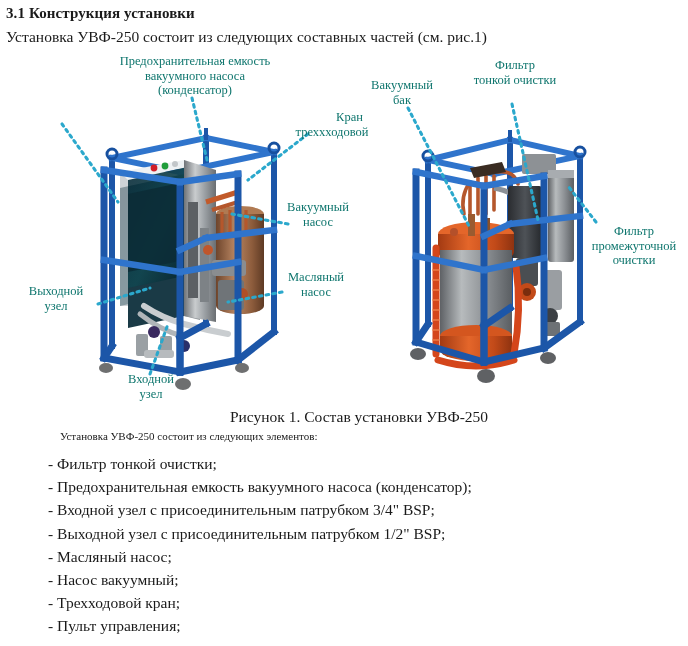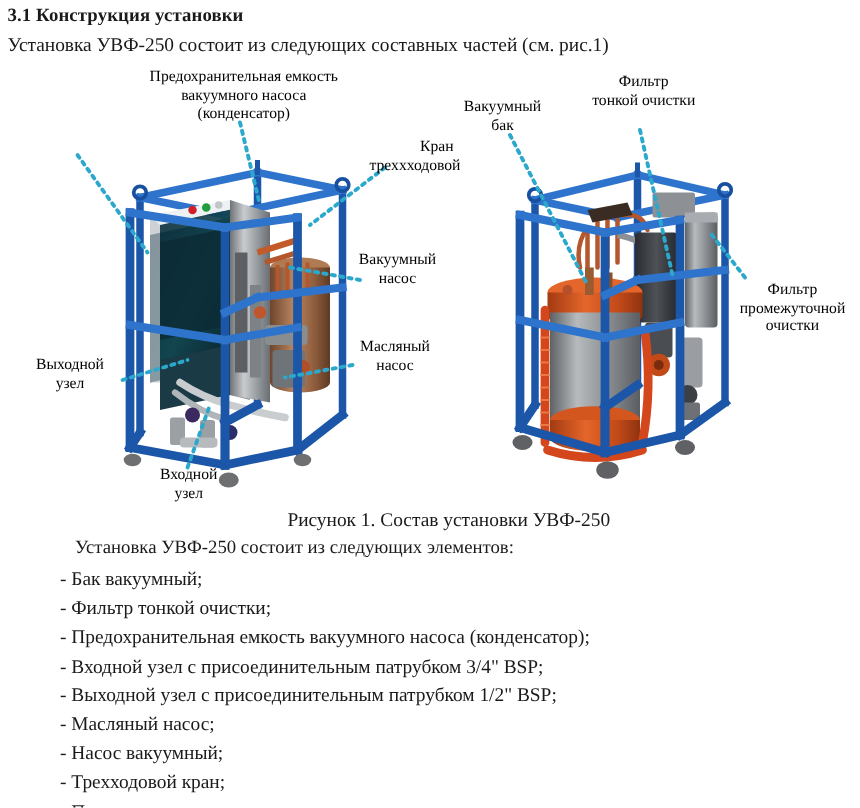--- a/index.html
+++ b/index.html
@@ -24,37 +24,37 @@
     position:absolute;left:6px;top:28px;
     font-size:15.5px;white-space:nowrap;
   }
   .caption{
     position:absolute;left:12px;top:408px;width:688px;
     text-align:center;font-size:15.5px;
     padding-left:6px;box-sizing:border-box;
   }
   .lead{
     position:absolute;left:60px;top:430px;
-    font-size:15px;white-space:nowrap;
+    font-size:11px;white-space:nowrap;
   }
   .bullets{
     position:absolute;left:48px;top:452px;
     font-size:15.5px;
     list-style:none;margin:0;padding:0;
   }
   .bullets li{
     line-height:23.2px;white-space:nowrap;
   }
 
   
   .figure{position:absolute;left:0;top:52px;width:688px;height:356px;}
 
   .lbl{
     position:absolute;font-size:12.5px;line-height:14.6px;
-    text-align:center;color:#000000;white-space:nowrap;
+    text-align:center;color:#0f766e;white-space:nowrap;
   }
 
   .leader{position:absolute;overflow:visible;}
   .leader line{
     stroke:#2ba8cc;stroke-width:3.1;
     stroke-linecap:round;
     stroke-dasharray:2.6 4.2;
   }
 
   
@@ -395,21 +395,20 @@
 промежуточной
 очистки</span>
     </div>
 
   </div>
 
   <div class="caption">Рисунок 1. Состав установки УВФ-250</div>
   <div class="lead">Установка УВФ-250 состоит из следующих элементов:</div>
 
   <ul class="bullets">
-    <li>- Бак вакуумный;</li>
     <li>- Фильтр тонкой очистки;</li>
     <li>- Предохранительная емкость вакуумного насоса (конденсатор);</li>
     <li>- Входной узел с присоединительным патрубком 3/4" BSP;</li>
     <li>- Выходной узел с присоединительным патрубком 1/2" BSP;</li>
     <li>- Масляный насос;</li>
     <li>- Насос вакуумный;</li>
     <li>- Трехходовой кран;</li>
     <li>- Пульт управления;</li>
 
   </ul>

